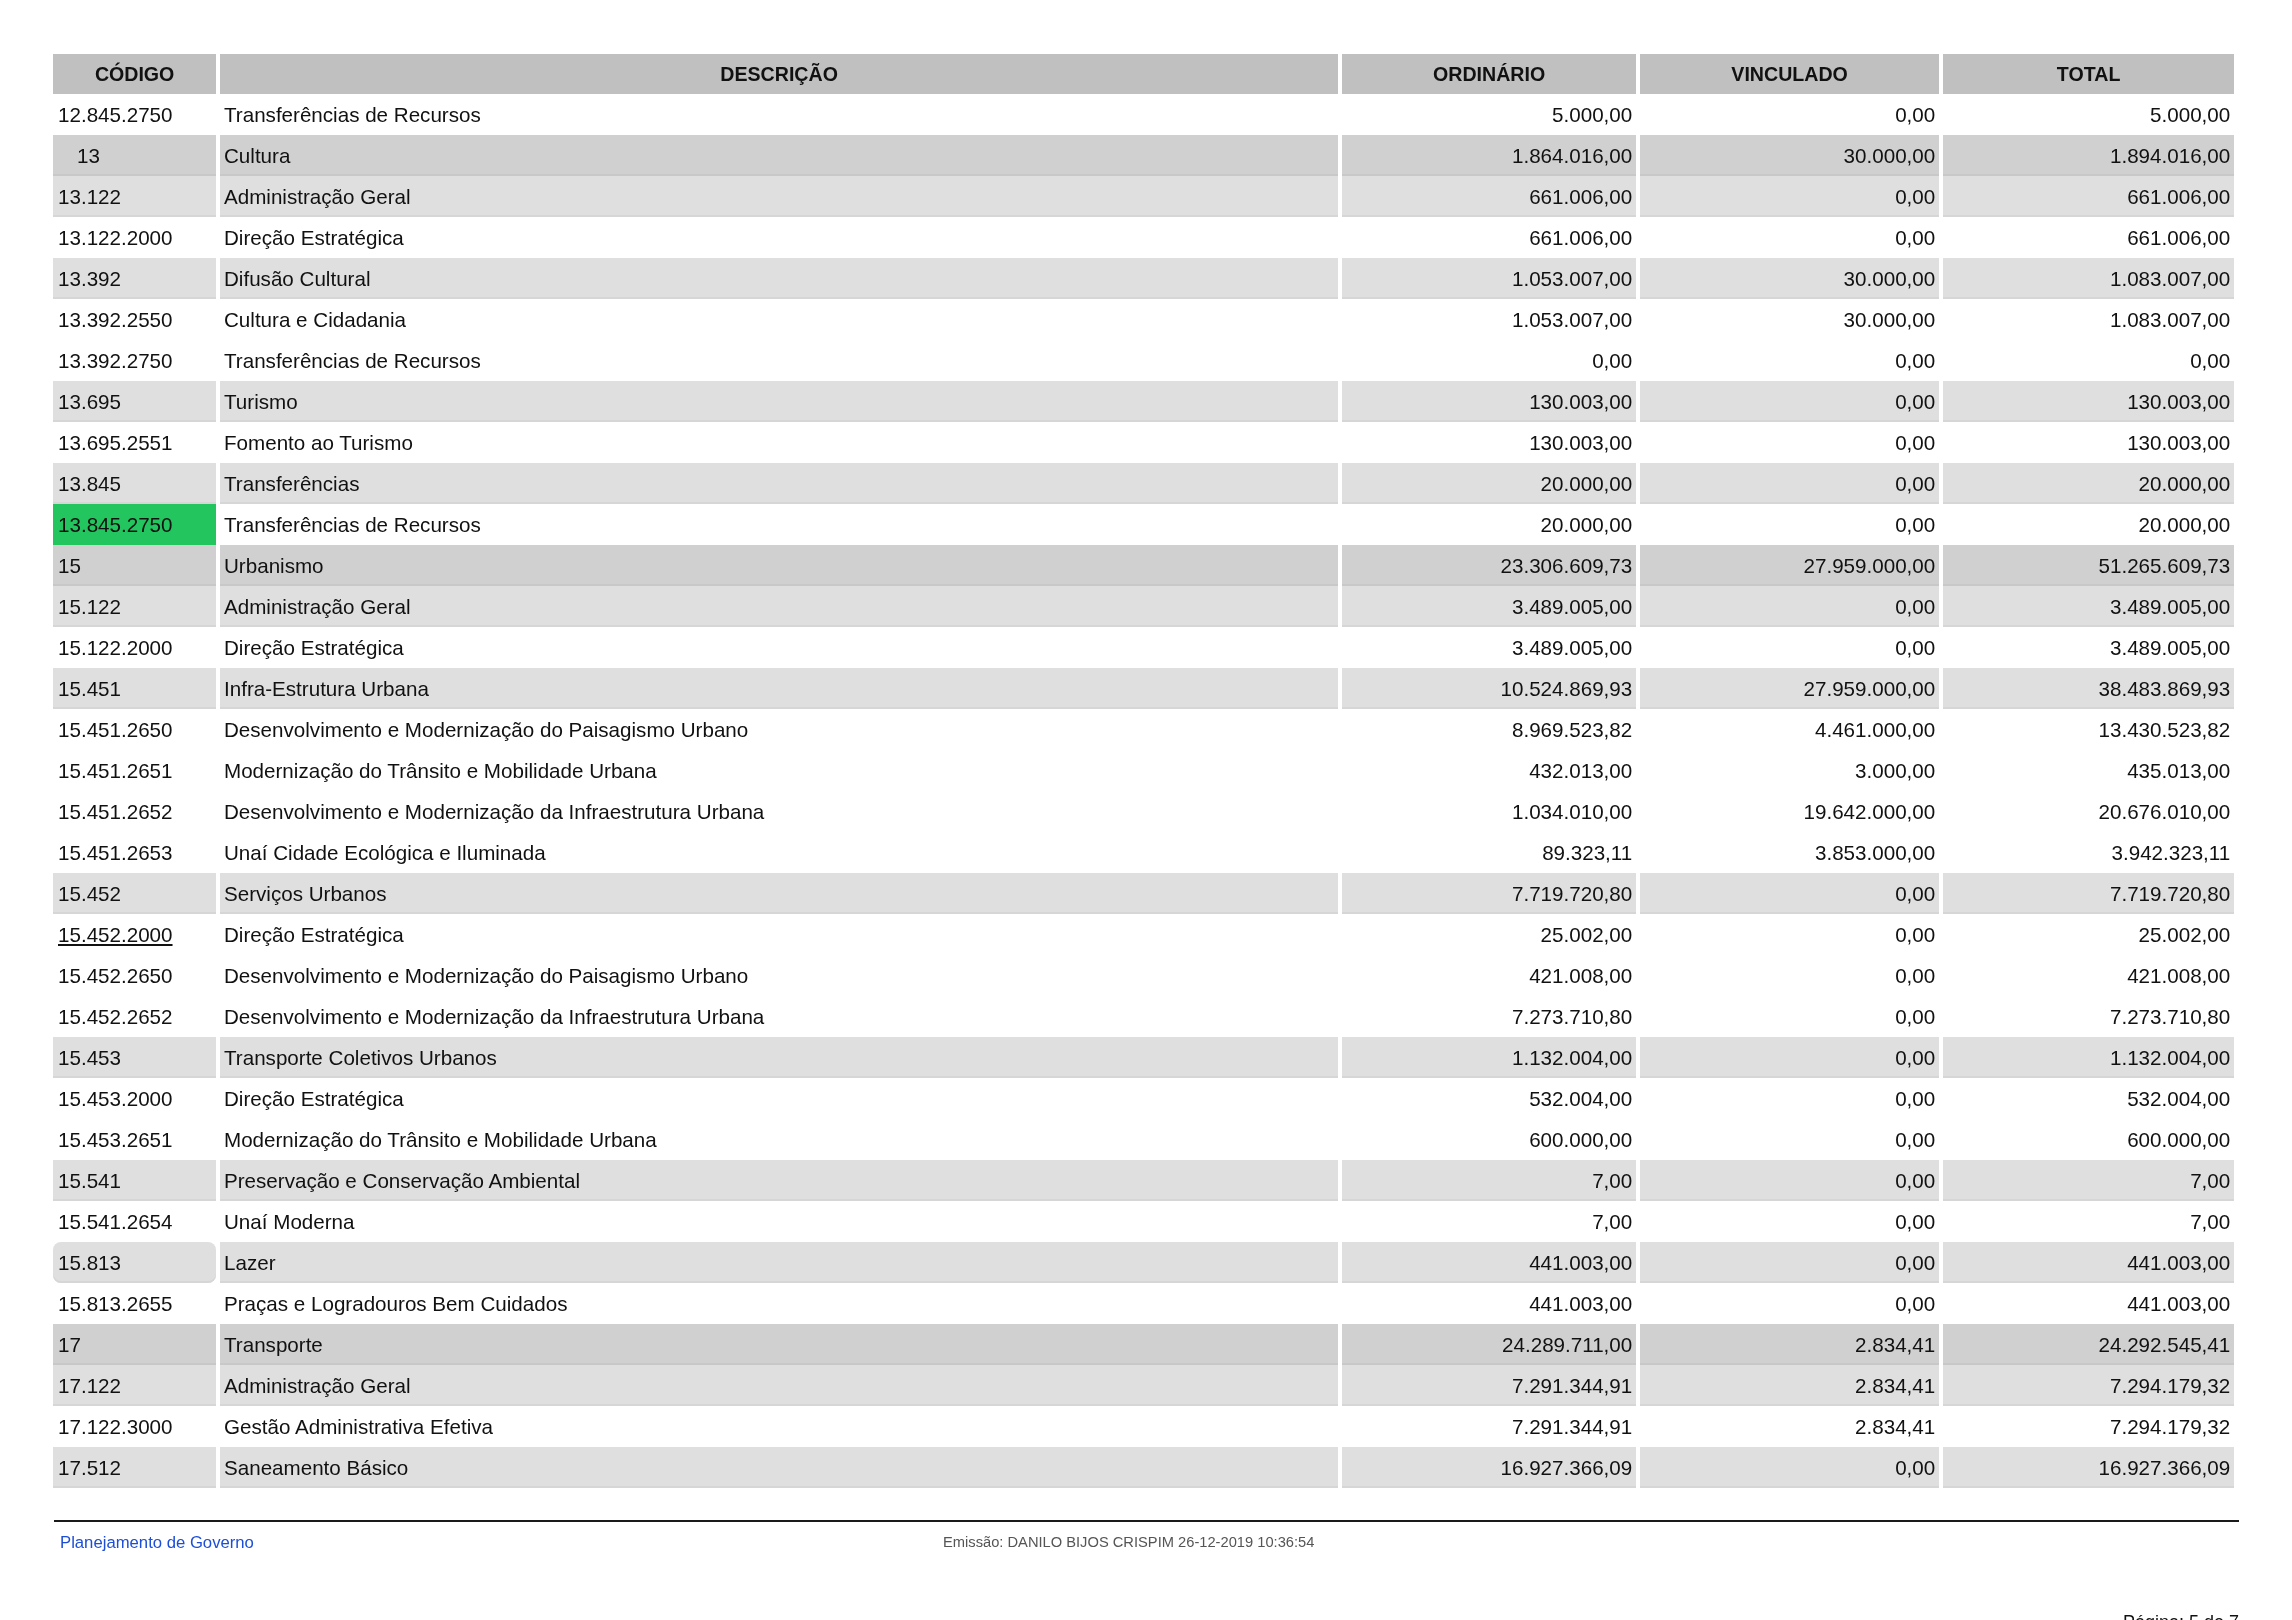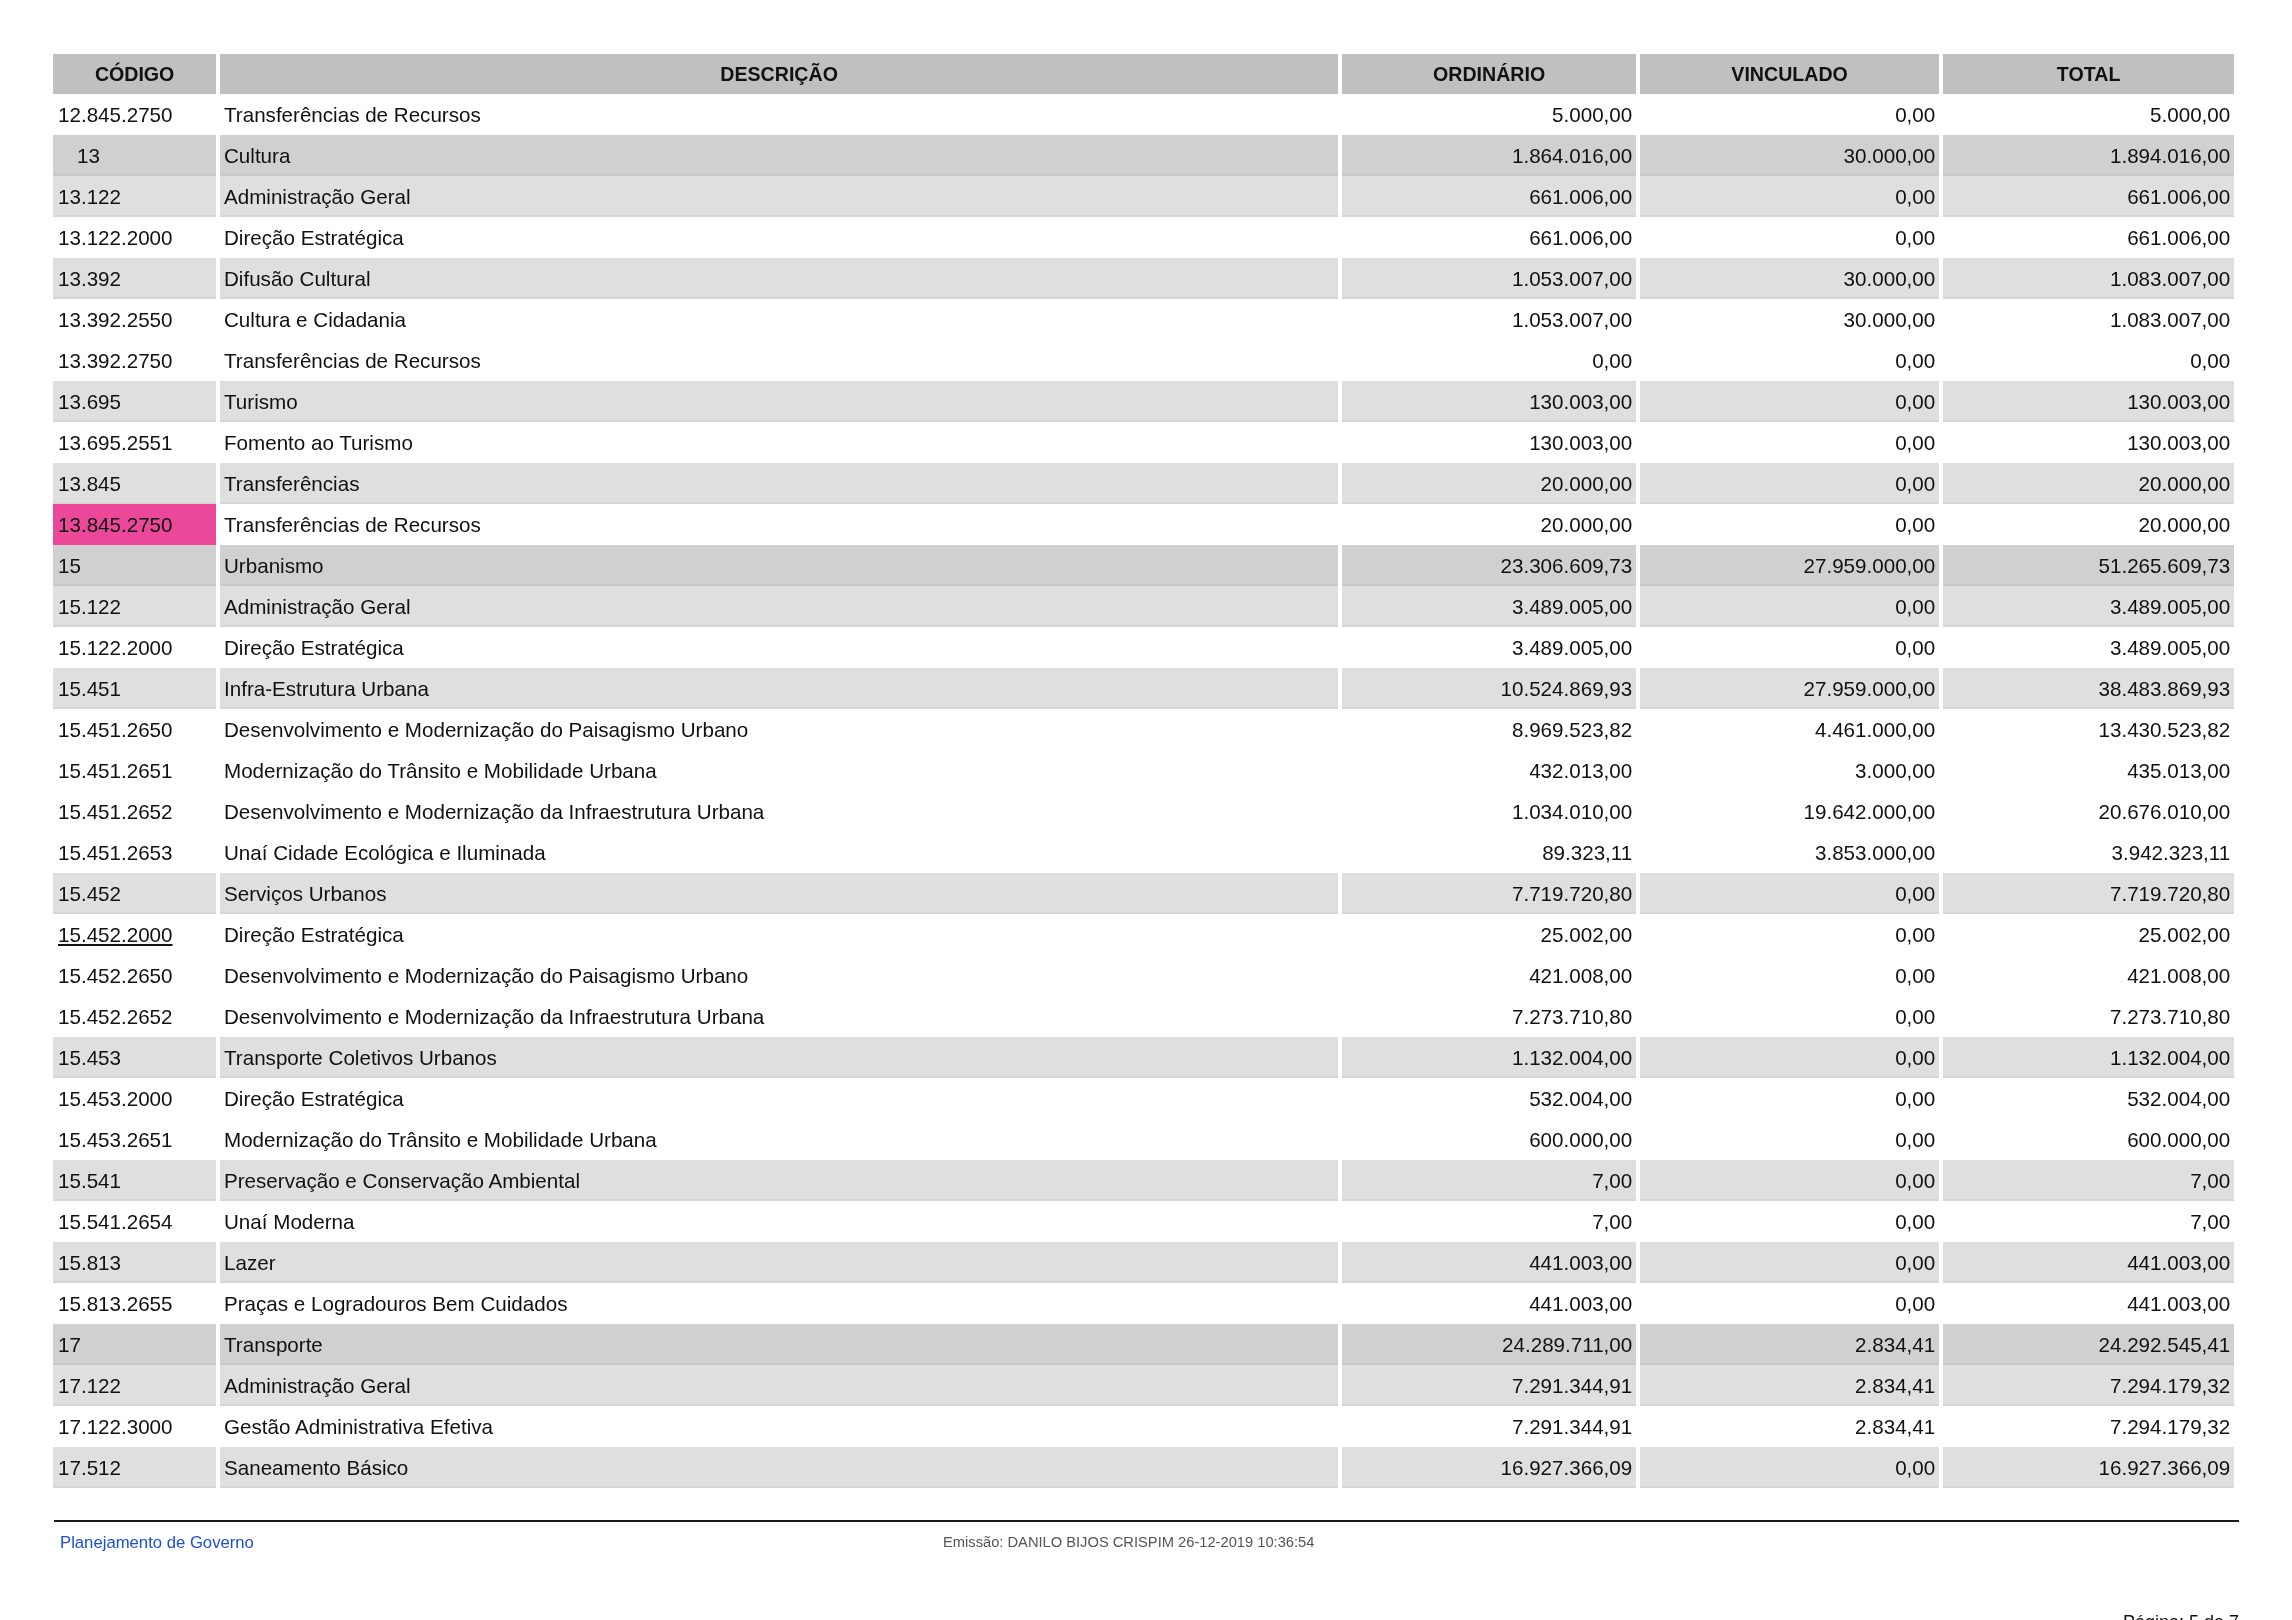--- a/index.html
+++ b/index.html
@@ -174,21 +174,21 @@
         <td class="num" style="background: rgb(255, 255, 255);">130.003,00</td>
       </tr>
       <tr class="lvl2">
         <td class="code" style="background: rgb(223, 223, 223);">13.845</td>
         <td class="desc" style="background: rgb(223, 223, 223);">Transferências</td>
         <td class="num" style="background: rgb(223, 223, 223);">20.000,00</td>
         <td class="num" style="background: rgb(223, 223, 223);">0,00</td>
         <td class="num" style="background: rgb(223, 223, 223);">20.000,00</td>
       </tr>
       <tr class="lvl3">
-        <td class="code" style="background: #ec4899; margin-left: 36px;">13.845.2750</td>
+        <td class="code" style="background: #22c55e; margin-left: 36px;">13.845.2750</td>
         <td class="desc" style="background: rgb(255, 255, 255);">Transferências de Recursos</td>
         <td class="num" style="background: rgb(255, 255, 255);">20.000,00</td>
         <td class="num" style="background: rgb(255, 255, 255);">0,00</td>
         <td class="num" style="background: rgb(255, 255, 255);">20.000,00</td>
       </tr>
       <tr class="lvl1">
         <td class="code" style="background: rgb(208, 208, 208);">15</td>
         <td class="desc" style="background: rgb(208, 208, 208);">Urbanismo</td>
         <td class="num" style="background: rgb(208, 208, 208);">23.306.609,73</td>
         <td class="num" style="background: rgb(208, 208, 208);">27.959.000,00</td>
@@ -300,21 +300,21 @@
         <td class="num" style="background: rgb(223, 223, 223);">7,00</td>
       </tr>
       <tr class="lvl3">
         <td class="code" style="background: rgb(255, 255, 255);">15.541.2654</td>
         <td class="desc" style="background: rgb(255, 255, 255);">Unaí Moderna</td>
         <td class="num" style="background: rgb(255, 255, 255);">7,00</td>
         <td class="num" style="background: rgb(255, 255, 255);">0,00</td>
         <td class="num" style="background: rgb(255, 255, 255);">7,00</td>
       </tr>
       <tr class="lvl2">
-        <td class="code" style="background: rgb(223, 223, 223);">15.813</td>
+        <td class="code" style="background: rgb(223, 223, 223); border-radius: 8px;">15.813</td>
         <td class="desc" style="background: rgb(223, 223, 223);">Lazer</td>
         <td class="num" style="background: rgb(223, 223, 223);">441.003,00</td>
         <td class="num" style="background: rgb(223, 223, 223);">0,00</td>
         <td class="num" style="background: rgb(223, 223, 223);">441.003,00</td>
       </tr>
       <tr class="lvl3">
         <td class="code" style="background: rgb(255, 255, 255);">15.813.2655</td>
         <td class="desc" style="background: rgb(255, 255, 255);">Praças e Logradouros Bem Cuidados</td>
         <td class="num" style="background: rgb(255, 255, 255);">441.003,00</td>
         <td class="num" style="background: rgb(255, 255, 255);">0,00</td>

